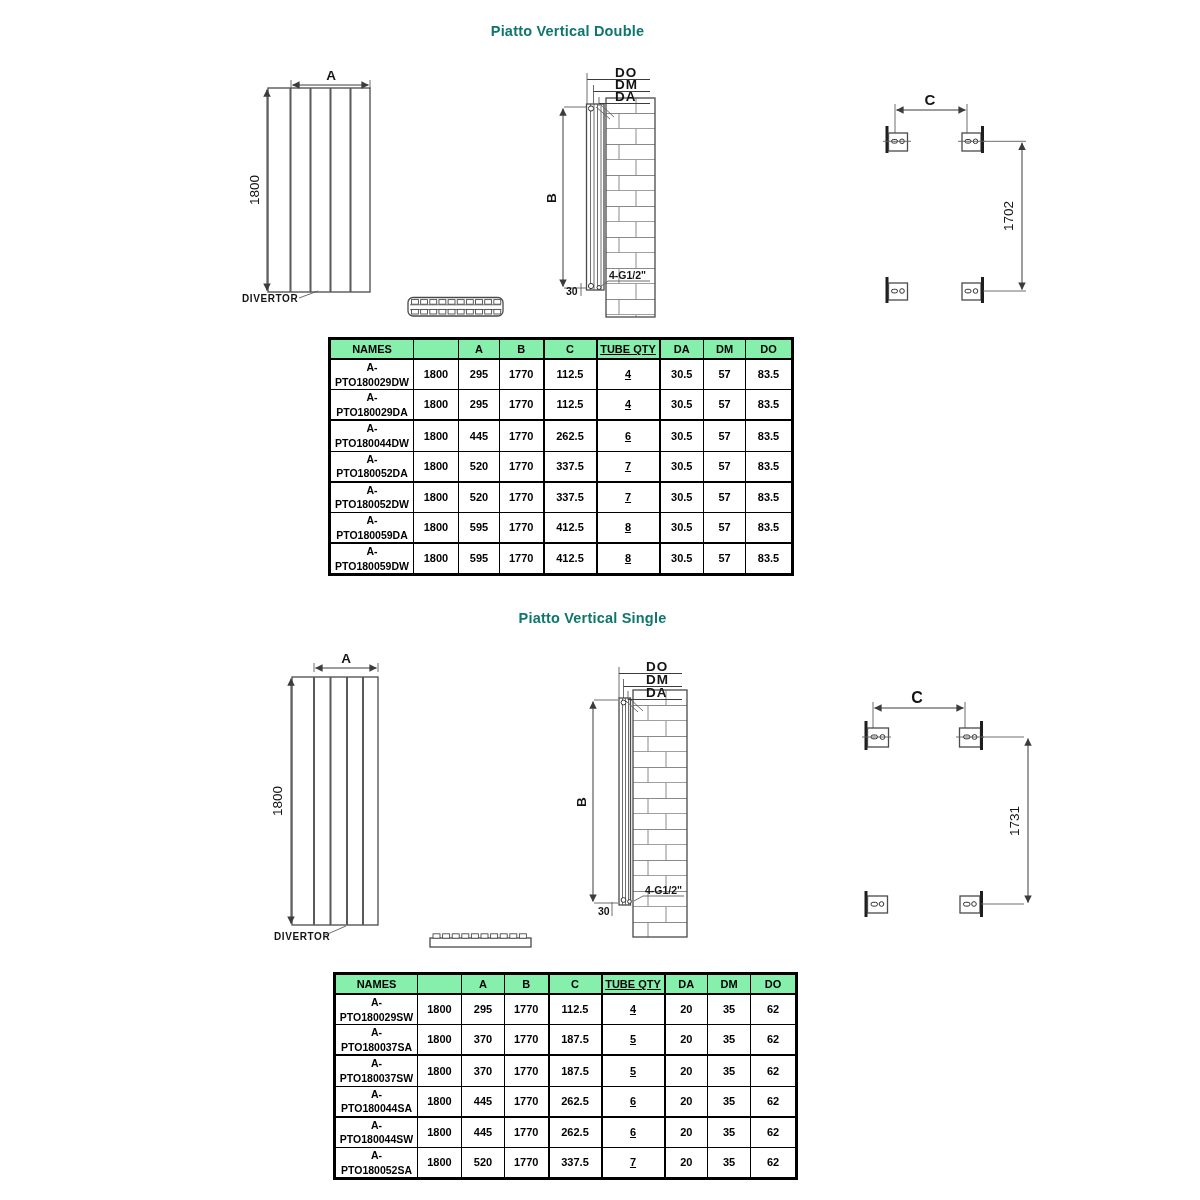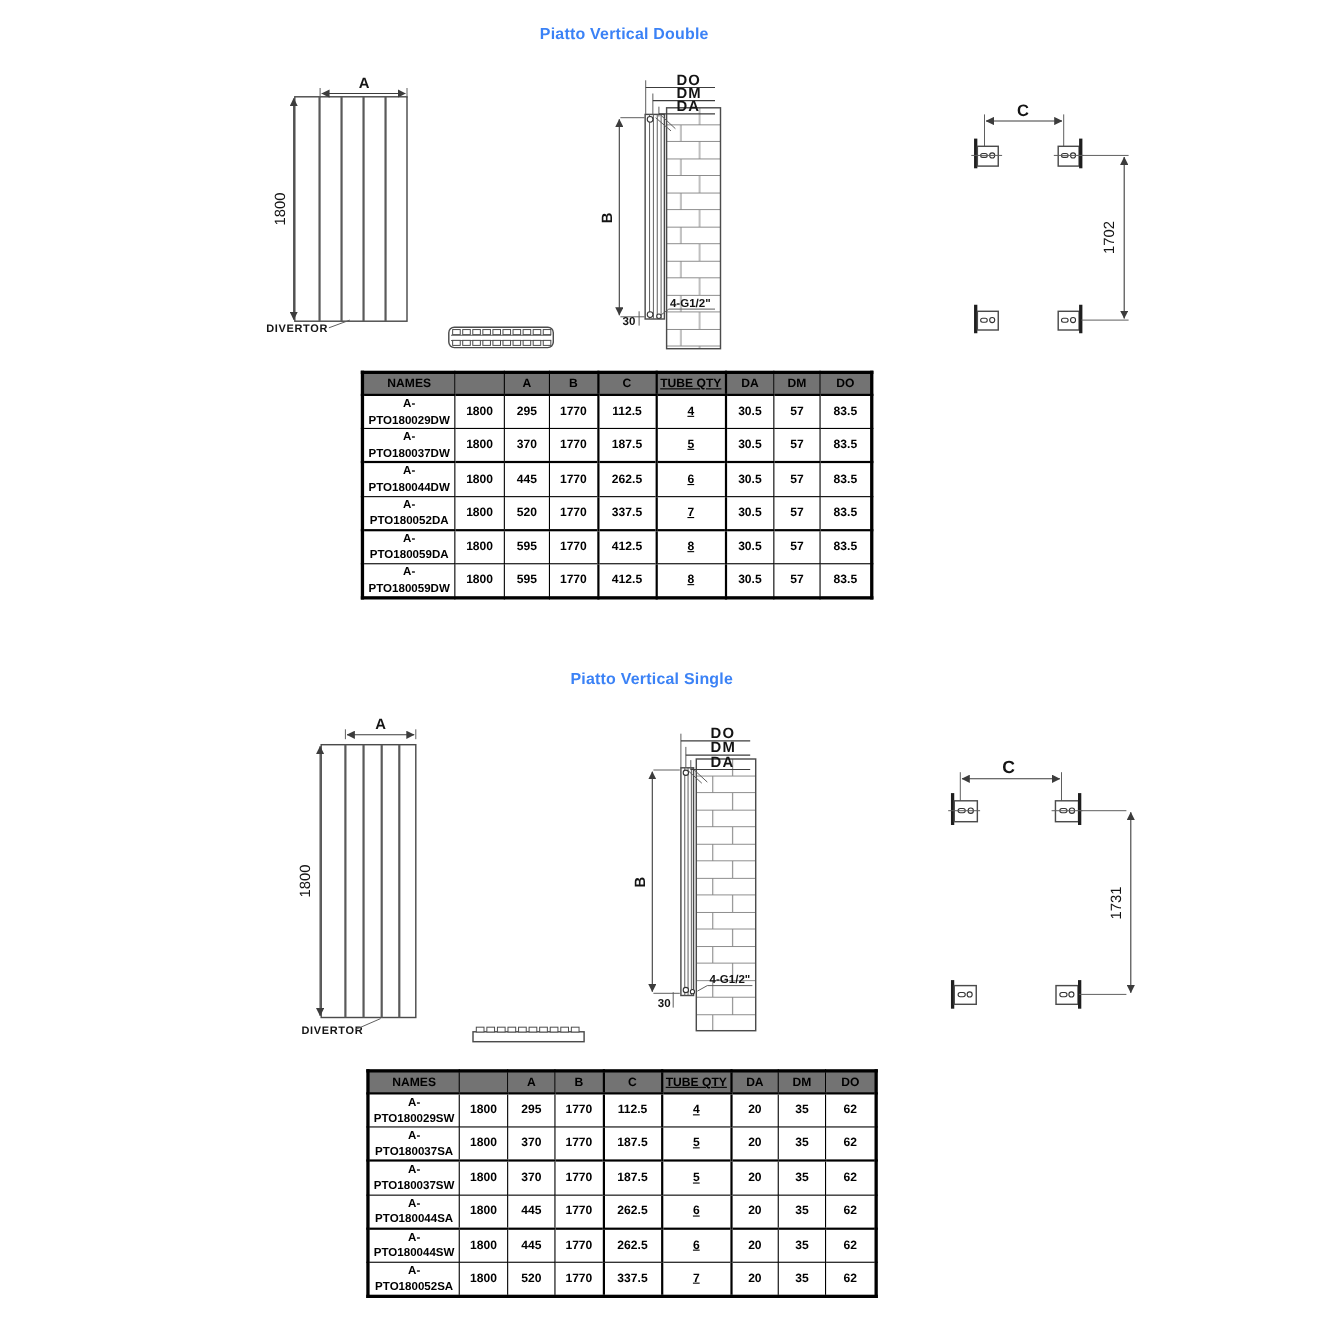--- a/index.html
+++ b/index.html
@@ -1,24 +1,24 @@
 <!DOCTYPE html>
 <html><head>
 <meta charset="utf-8">
 <style>
   html,body{margin:0;padding:0;background:#fff;}
   body{width:1200px;height:1200px;position:relative;font-family:"Liberation Sans",sans-serif;}
   .sheet{position:absolute;left:0;top:0;width:1200px;height:1200px;background:#ffffff;overflow:hidden;}
-  .sec-title{position:absolute;text-align:center;font-size:14.5px;font-weight:bold;color:#3b82f6;letter-spacing:.2px;}
+  .sec-title{position:absolute;text-align:center;font-size:14.5px;font-weight:bold;color:#0f766e;letter-spacing:.2px;}
   .drw{position:absolute;left:0;width:1200px;}
 
   
   .spec{position:absolute;border-collapse:collapse;table-layout:fixed;background:#fff;
         font-size:11px;font-weight:bold;color:#000;text-align:center;border:3px solid #000;}
-  .spec th{background:#737373;border:1.2px solid #000;border-bottom:2.4px solid #000;height:18px;padding:0 1px;font-size:11px;}
+  .spec th{background:#86efac;border:1.2px solid #000;border-bottom:2.4px solid #000;height:18px;padding:0 1px;font-size:11px;}
   .spec td{border:1.2px solid #000;height:14.6px;line-height:14.6px;padding:0 1px;}
   .spec td:first-child{font-size:10.5px;margin-top:19px;}
   .spec th:nth-child(5),.spec td:nth-child(5){border-left-width:2.6px;}
   .spec th:nth-child(6),.spec td:nth-child(6){border-left-width:2px;text-decoration:underline;}
   .spec th:nth-child(7),.spec td:nth-child(7){border-left-width:2.6px;}
   .spec tbody tr:nth-child(odd) td{border-top-width:2.4px;}
 
   
   .wh{fill:#fff;stroke:#4b4b4b;stroke-width:1.3;}
   .ln{fill:none;stroke:#4b4b4b;stroke-width:1.3;}
@@ -182,43 +182,54 @@
           <td>1800</td>
           <td>295</td>
           <td>1770</td>
           <td>112.5</td>
           <td>4</td>
           <td>30.5</td>
           <td>57</td>
           <td>83.5</td>
         </tr>
         <tr>
-          <td>A-PTO180037DW</td>
-          <td>1800</td>
-          <td>370</td>
-          <td>1770</td>
-          <td>187.5</td>
-          <td>5</td>
+          <td>A-PTO180029DA</td>
+          <td>1800</td>
+          <td>295</td>
+          <td>1770</td>
+          <td>112.5</td>
+          <td>4</td>
           <td>30.5</td>
           <td>57</td>
           <td>83.5</td>
         </tr>
         <tr>
           <td>A-PTO180044DW</td>
           <td>1800</td>
           <td>445</td>
           <td>1770</td>
           <td>262.5</td>
           <td>6</td>
           <td>30.5</td>
           <td>57</td>
           <td>83.5</td>
         </tr>
         <tr>
           <td>A-PTO180052DA</td>
+          <td>1800</td>
+          <td>520</td>
+          <td>1770</td>
+          <td>337.5</td>
+          <td>7</td>
+          <td>30.5</td>
+          <td>57</td>
+          <td>83.5</td>
+        </tr>
+        <tr>
+          <td>A-PTO180052DW</td>
           <td>1800</td>
           <td>520</td>
           <td>1770</td>
           <td>337.5</td>
           <td>7</td>
           <td>30.5</td>
           <td>57</td>
           <td>83.5</td>
         </tr>
         <tr>

